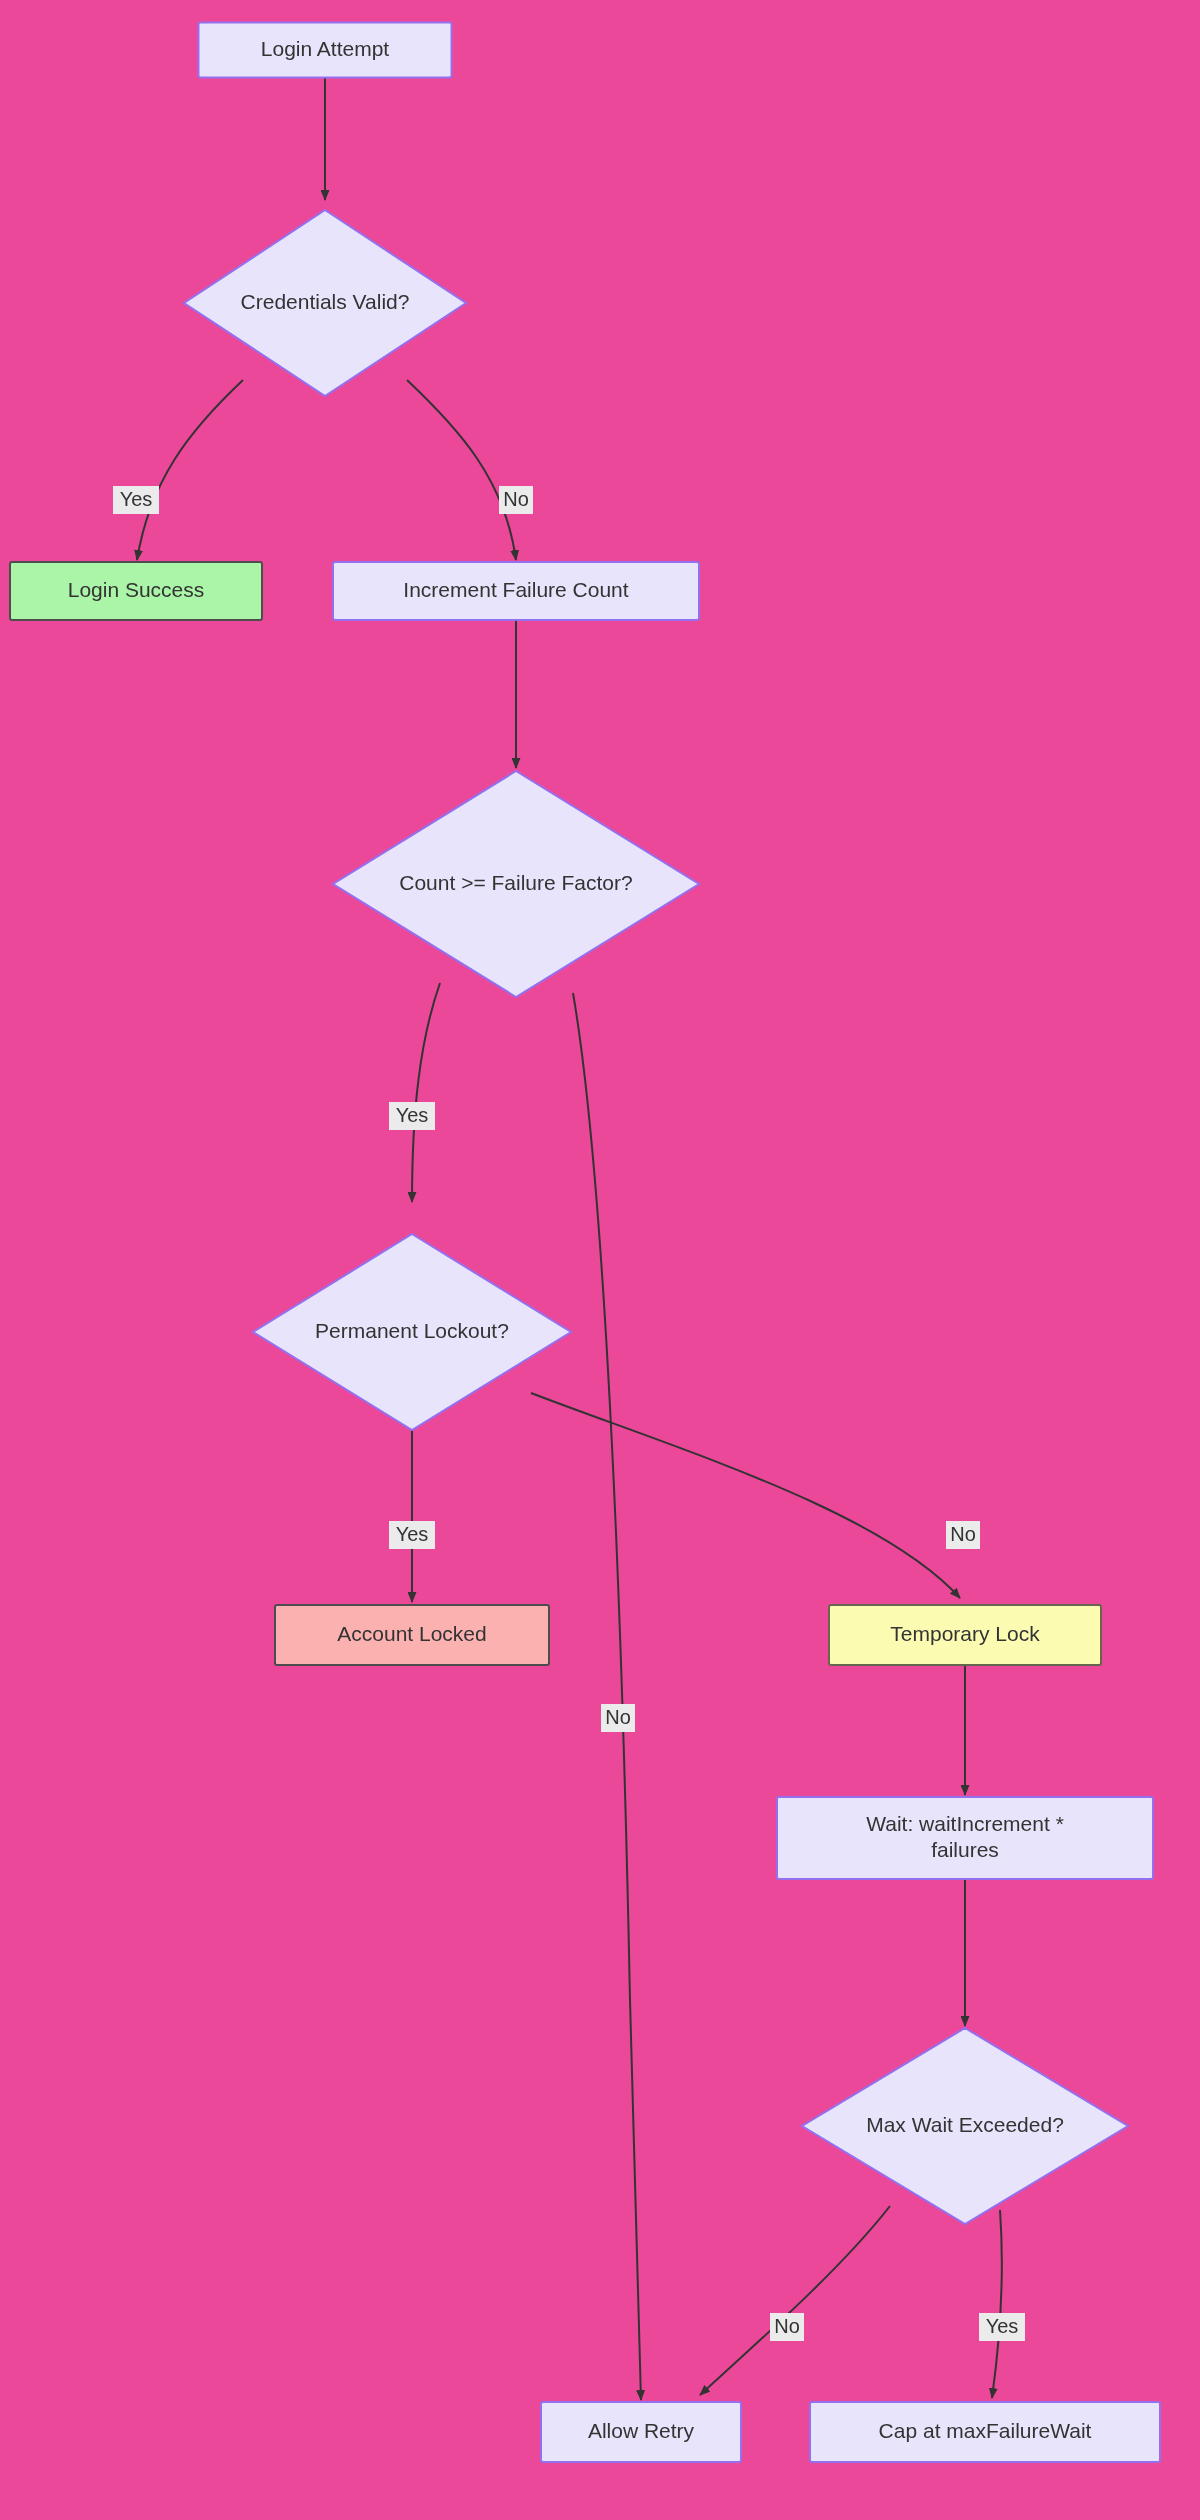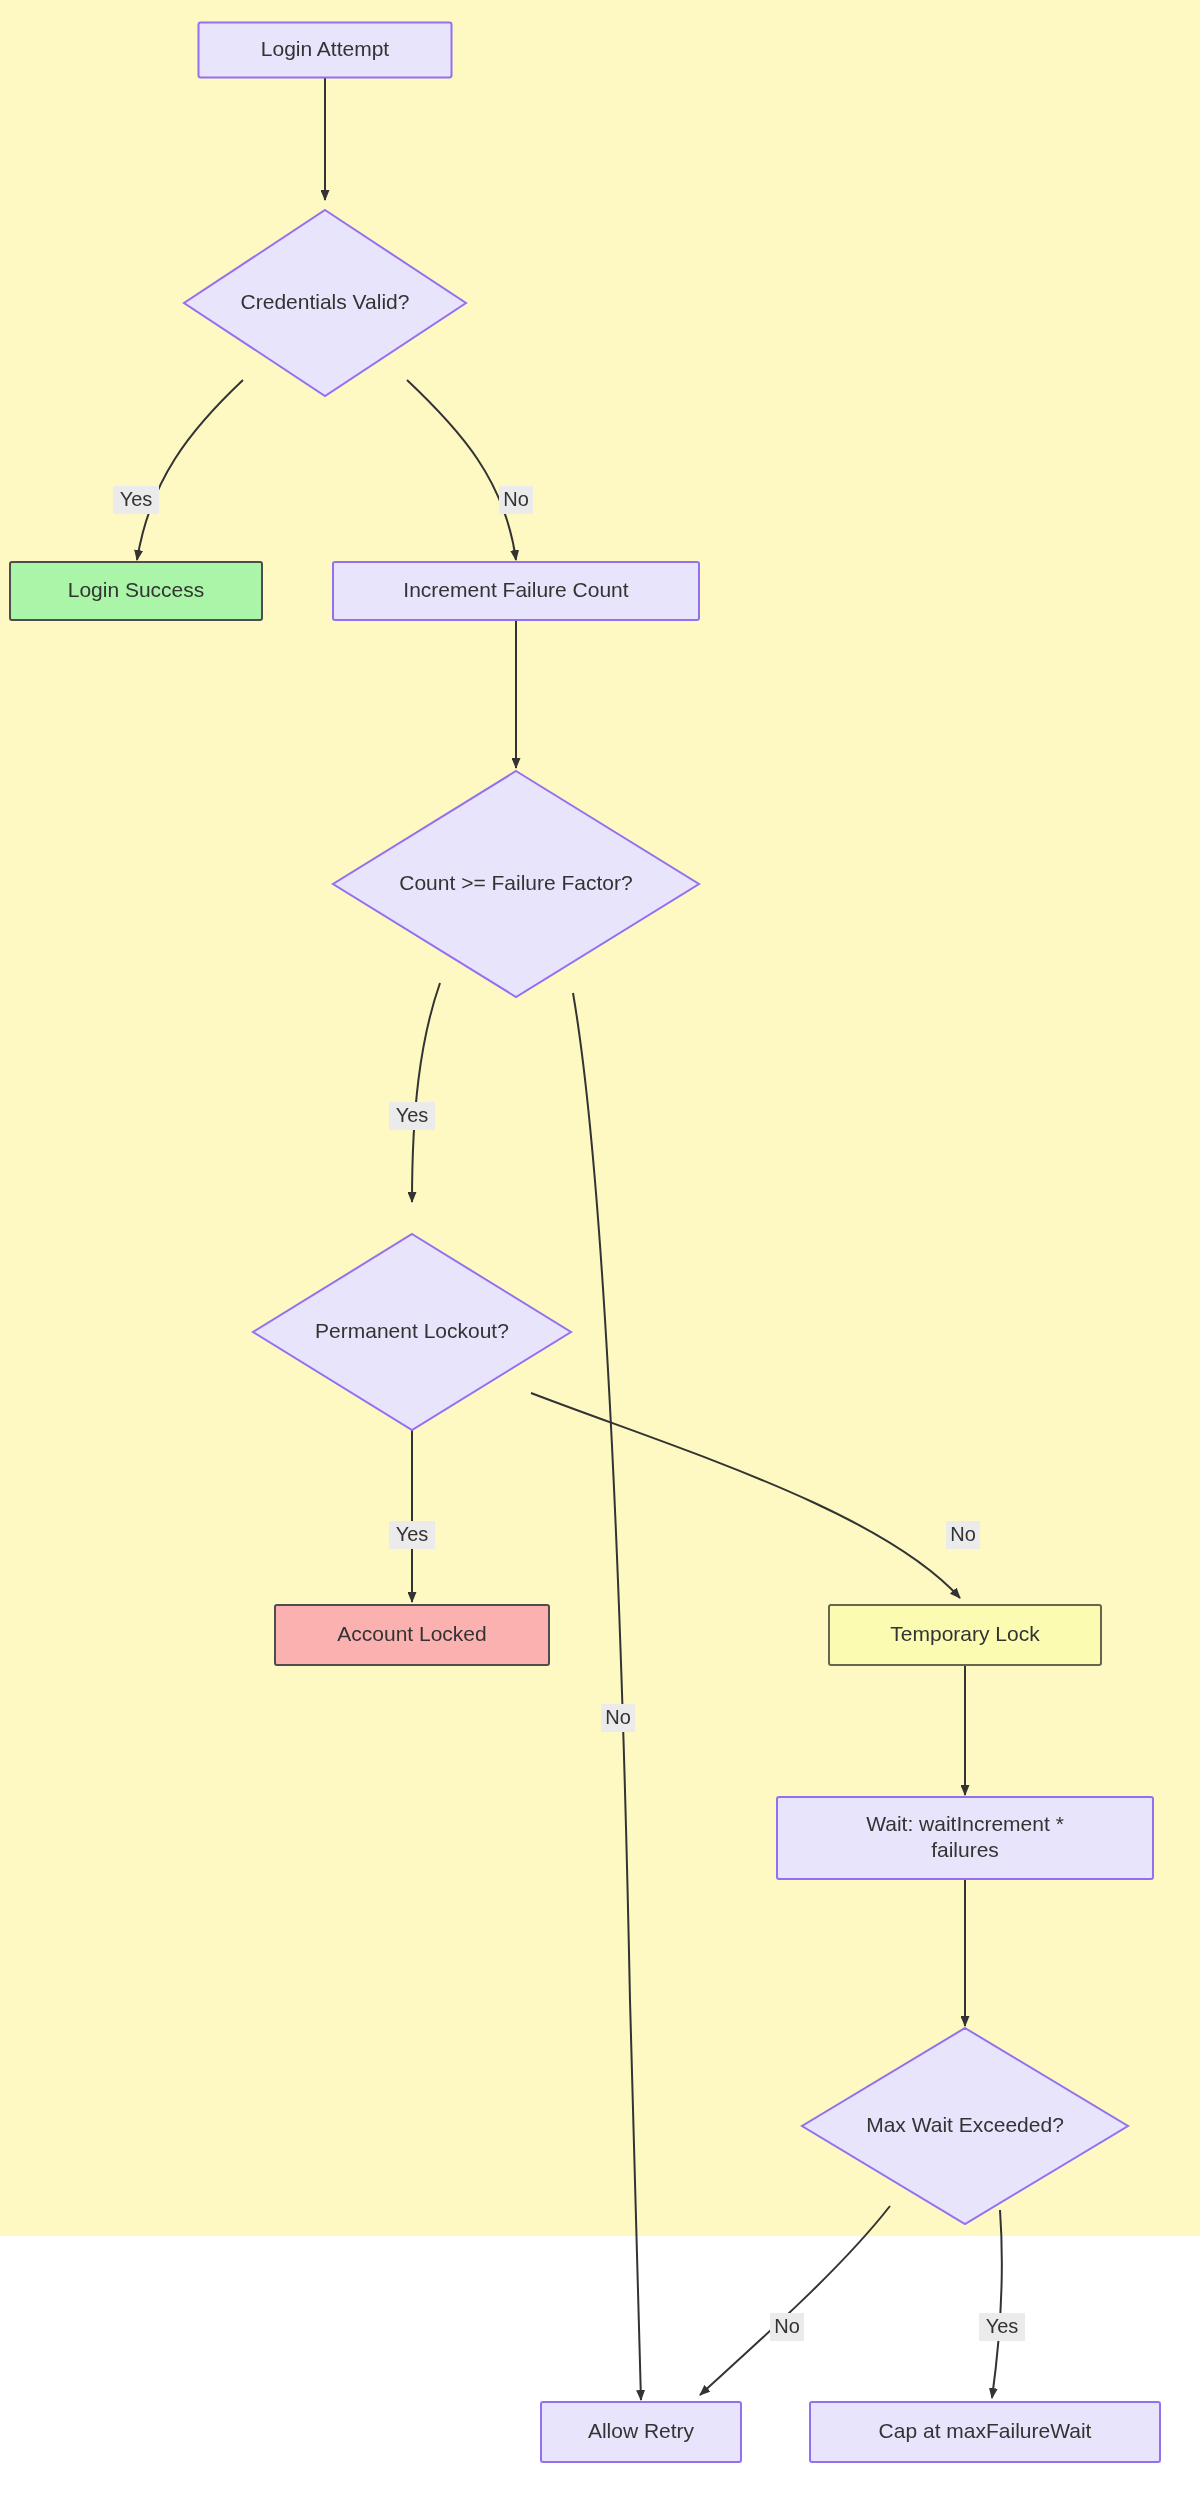--- a/index.html
+++ b/index.html
@@ -9,22 +9,22 @@
   }
   body {
     width: 1200px;
     height: 2520px;
     font-family: "Liberation Sans", sans-serif;
     overflow: hidden;
   }
   #flowchart-root {
     position: relative;
     width: 1200px;
-    height: 2236px;
-    background: #fef9c3;
+    height: 2520px;
+    background: #ec4899;
   }
   svg#diagram {
     display: block;
     width: 1200px;
     height: 2520px;
   }
   .node-shape {
     stroke-width: 2px;
   }
   .node-label {

